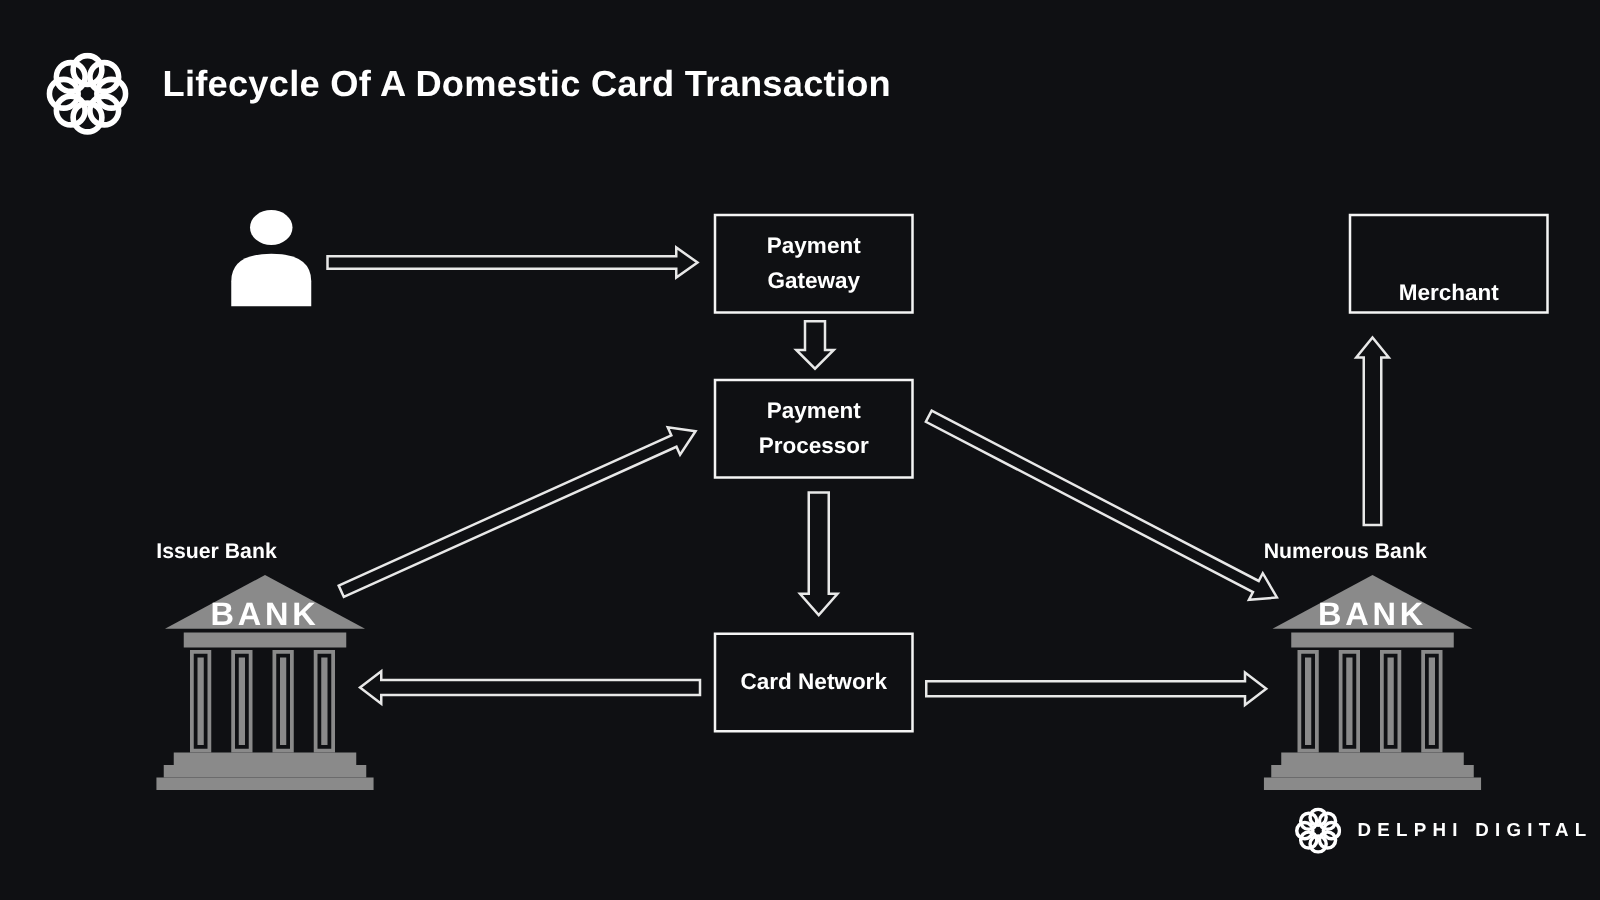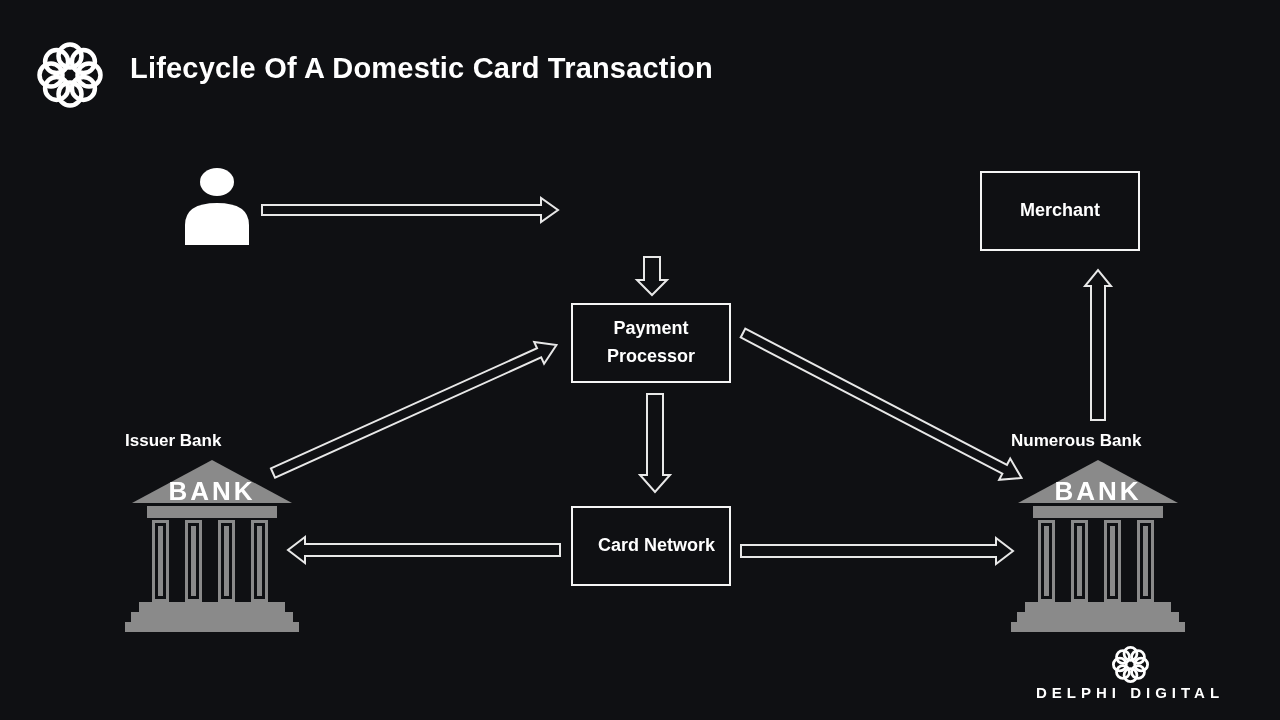--- a/index.html
+++ b/index.html
@@ -18,37 +18,37 @@
   .arrows path{fill:none;stroke:#e8e8e8;stroke-width:2;stroke-linejoin:miter;}
   
   .node{
     position:absolute;width:160px;height:80px;box-sizing:border-box;
     border:2px solid #f5f5f5;background:transparent;
     display:flex;align-items:center;justify-content:center;text-align:center;
     font-size:18px;font-weight:700;line-height:1.55;color:#ffffff;padding:0 14px;
   }
   .node-gateway{left:571px;top:171px;}
   .node-processor{left:571px;top:303px;text-align:center;}
-  .node-card{left:571px;top:506px;justify-content:flex-end;}
-  .node-merchant{left:980px;top:171px;}
+  .node-card{left:571px;top:506px;}
+  .node-merchant{left:1079px;top:171px;align-items:flex-end;}
   
   .person{position:absolute;left:182px;top:163px;}
   
   .bank-label{position:absolute;width:174px;top:431px;
     font-size:17px;font-weight:700;color:#ffffff;}
   .bank-label.issuer{left:125px;}
   .bank-label.acquirer{left:1011px;}
   .bank-svg{position:absolute;top:460px;}
   .bank-svg.issuer{left:125px;}
   .bank-svg.acquirer{left:1011px;}
   .bank-svg text{font-family:"Liberation Sans",sans-serif;font-size:26px;
     font-weight:700;letter-spacing:3px;fill:#ffffff;}
   
   .footer-brand{position:absolute;left:1036px;top:646px;display:flex;
-    align-items:center;gap:1px;flex-direction:column;}
+    align-items:center;gap:13px;}
   .footer-brand .wordmark{font-size:15px;font-weight:700;letter-spacing:5px;
     color:#ffffff;white-space:nowrap;}
 </style>
 </head>
 <body>
 
 <div class="stage">
 
   <svg class="brand-logo" width="66" height="66" viewBox="-33 -33 66 66">
     <g fill="none" stroke="#ffffff" stroke-width="4.5">
@@ -76,20 +76,23 @@
     <path transform="translate(560,550) rotate(180)" d="M0,-6 L255,-6 L255,-13 L272,0 L255,13 L255,6 L0,6 Z"></path>
     <path transform="translate(741,551)" d="M0,-6 L255,-6 L255,-13 L272,0 L255,13 L255,6 L0,6 Z"></path>
     <path transform="translate(1098,420) rotate(-90)" d="M0,-7 L134,-7 L134,-13 L150,0 L134,13 L134,7 L0,7 Z"></path>
   </svg>
 
   <svg class="person" width="70" height="84" viewBox="0 0 70 84">
     <ellipse cx="35" cy="19" rx="17" ry="14" fill="#ffffff"></ellipse>
     <path d="M3,82 L3,62 Q3,40 35,40 Q67,40 67,62 L67,82 Z" fill="#ffffff"></path>
   </svg>
 
+  <div class="node node-gateway">
+    <span>Payment Gateway</span>
+  </div>
   <div class="node node-processor">
     <span>Payment Processor</span>
   </div>
   <div class="node node-card">
     <span>Card Network</span>
   </div>
   <div class="node node-merchant">
     <span>Merchant</span>
   </div>
 

